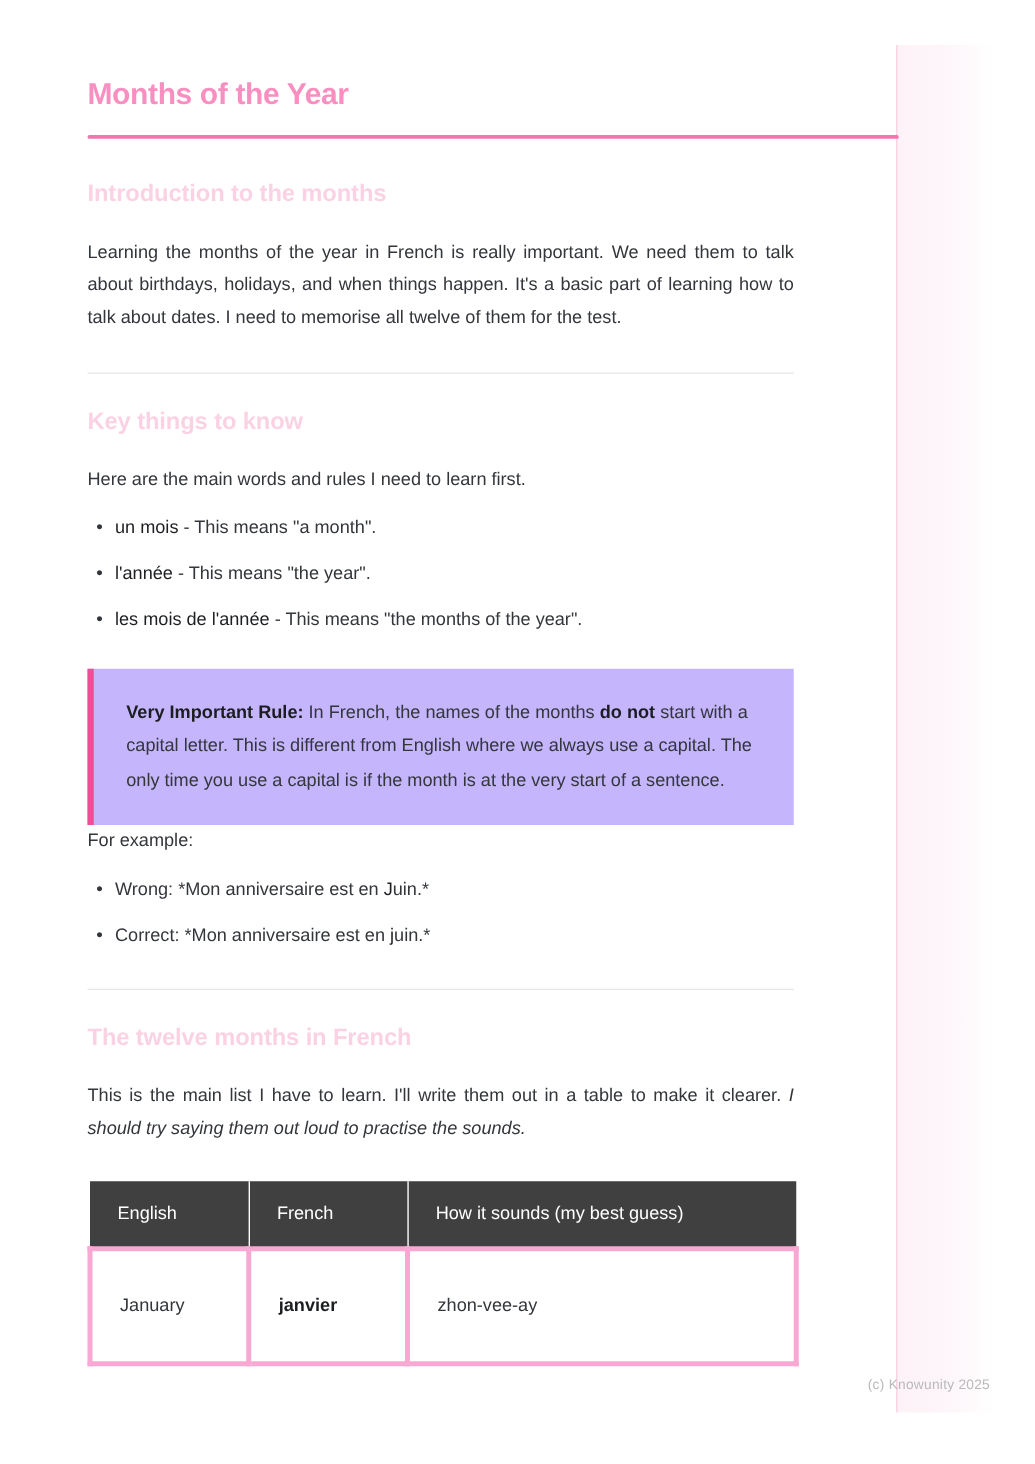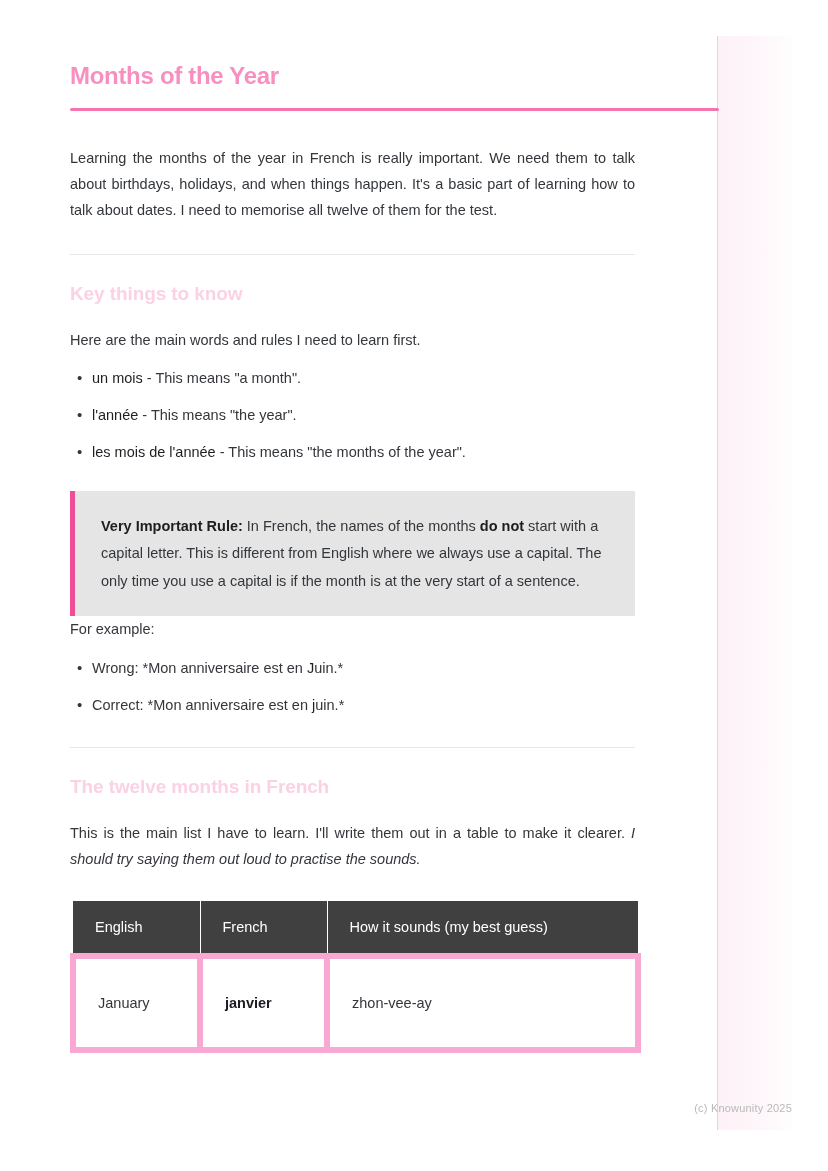--- a/index.html
+++ b/index.html
@@ -107,21 +107,21 @@
     position: absolute;
     left: -15px;
     top: -1px;
     color: #33363b;
     font-size: 15px;
   }
   ul.bullets li b { font-weight: normal; color: #1d1f23; }
 
   .callout {
     margin: 26px 0 0 0;
-    background: #e5e5e5;
+    background: #c4b5fd;
     border-left: 5px solid #ef4e96;
     padding: 22px 26px 20px 26px;
     width: 565px;
   }
   .callout p {
     margin: 0;
     font-size: 14.5px;
     line-height: 1.92;
     color: #33363b;
     text-align: left;
@@ -147,21 +147,21 @@
     font-weight: normal;
     text-align: left;
     padding: 18px 22px;
     border-right: 1px solid #ffffff;
   }
   table.months th:last-child { border-right: none; }
   table.months td {
     font-size: 14.5px;
     color: #33363b;
     padding: 36px 22px;
-    border: 6px solid #f9a8d4;
+    border: 4px solid #f9a8d4;
     background: #ffffff;
   }
   table.months td.french { font-weight: bold; color: #1b1d21; }
   table.months col.c1 { width: 127px; }
   table.months col.c2 { width: 127px; }
   table.months col.c3 { width: 311px; }
 
   .copyright {
     position: absolute;
     right: 36px;
@@ -177,20 +177,21 @@
 <div class="page">
 
   <div class="right-strip"></div>
   <div class="right-strip-line"></div>
 
   <div class="content">
 
     <h1 class="doc-title">Months of the Year</h1>
     <div class="title-rule"></div>
 
+    <h2 class="section-heading">Introduction to the months</h2>
     <p class="body-text">Learning the months of the year in French is really important. We need them to talk about birthdays, holidays, and when things happen. It's a basic part of learning how to talk about dates. I need to memorise all twelve of them for the test.</p>
 
     <div class="divider"></div>
 
     <h2 class="section-heading">Key things to know</h2>
     <p class="body-text left">Here are the main words and rules I need to learn first.</p>
 
     <ul class="bullets">
       <li><b>un mois</b><span> - This means "a month".</span></li>
       <li><b>l'année</b><span> - This means "the year".</span></li>

